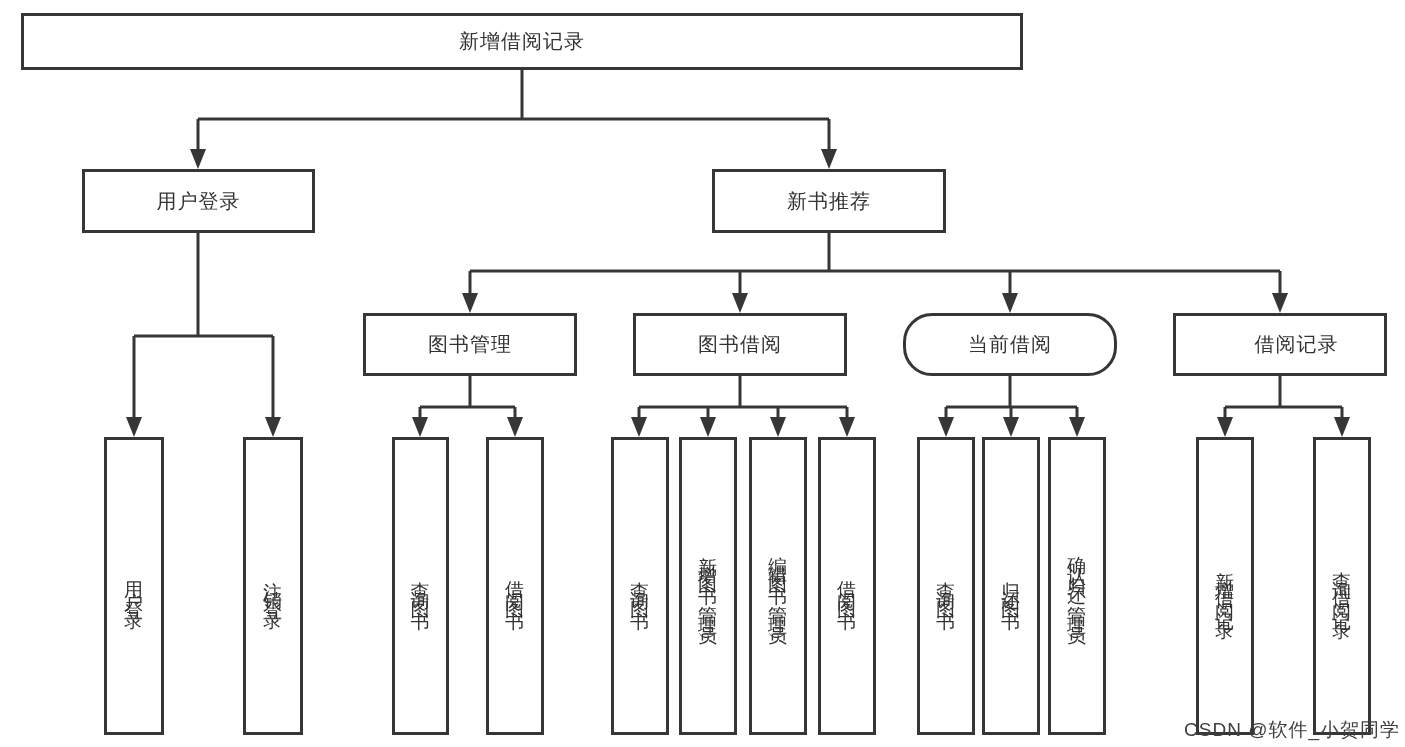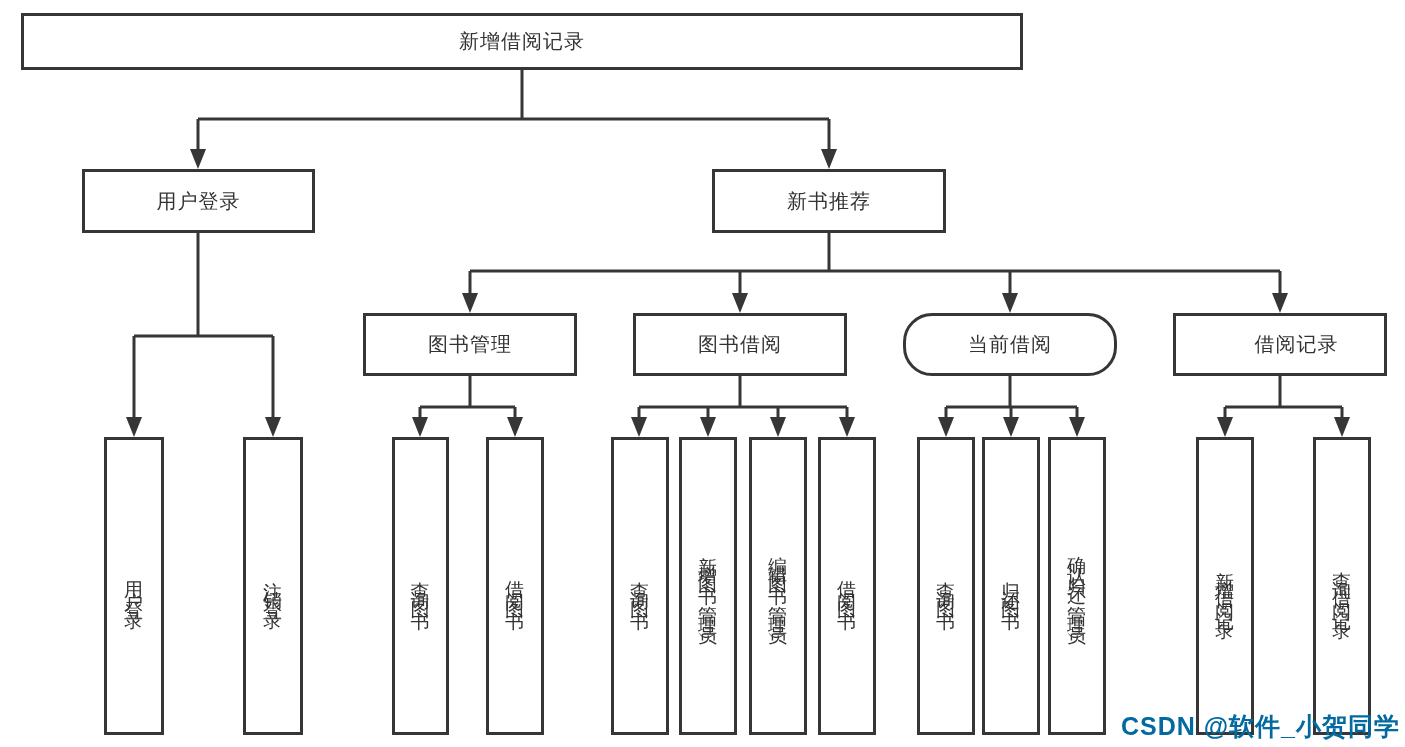--- a/index.html
+++ b/index.html
@@ -56,25 +56,24 @@
   .lf-8  { left: 818px;  width: 58px; }
   .lf-9  { left: 917px;  width: 58px; }
   .lf-10 { left: 982px;  width: 58px; }
   .lf-11 { left: 1048px; width: 58px; }
   .lf-12 { left: 1196px; width: 58px; }
   .lf-13 { left: 1313px; width: 58px; }
   .watermark {
     position: absolute;
     right: 5px;
     bottom: 4px;
-    color: #0369a1;
-    font-size: 25px;
+    color: #404040;
+    font-size: 19px;
     letter-spacing: 1px;
     white-space: nowrap;
-    font-weight: bold;
   }
 </style>
 </head>
 <body>
 
 <div class="canvas">
 
   <svg class="wires" viewBox="0 0 1405 747" xmlns="http://www.w3.org/2000/svg">
     <g stroke="#363636" stroke-width="3" fill="none">
 

